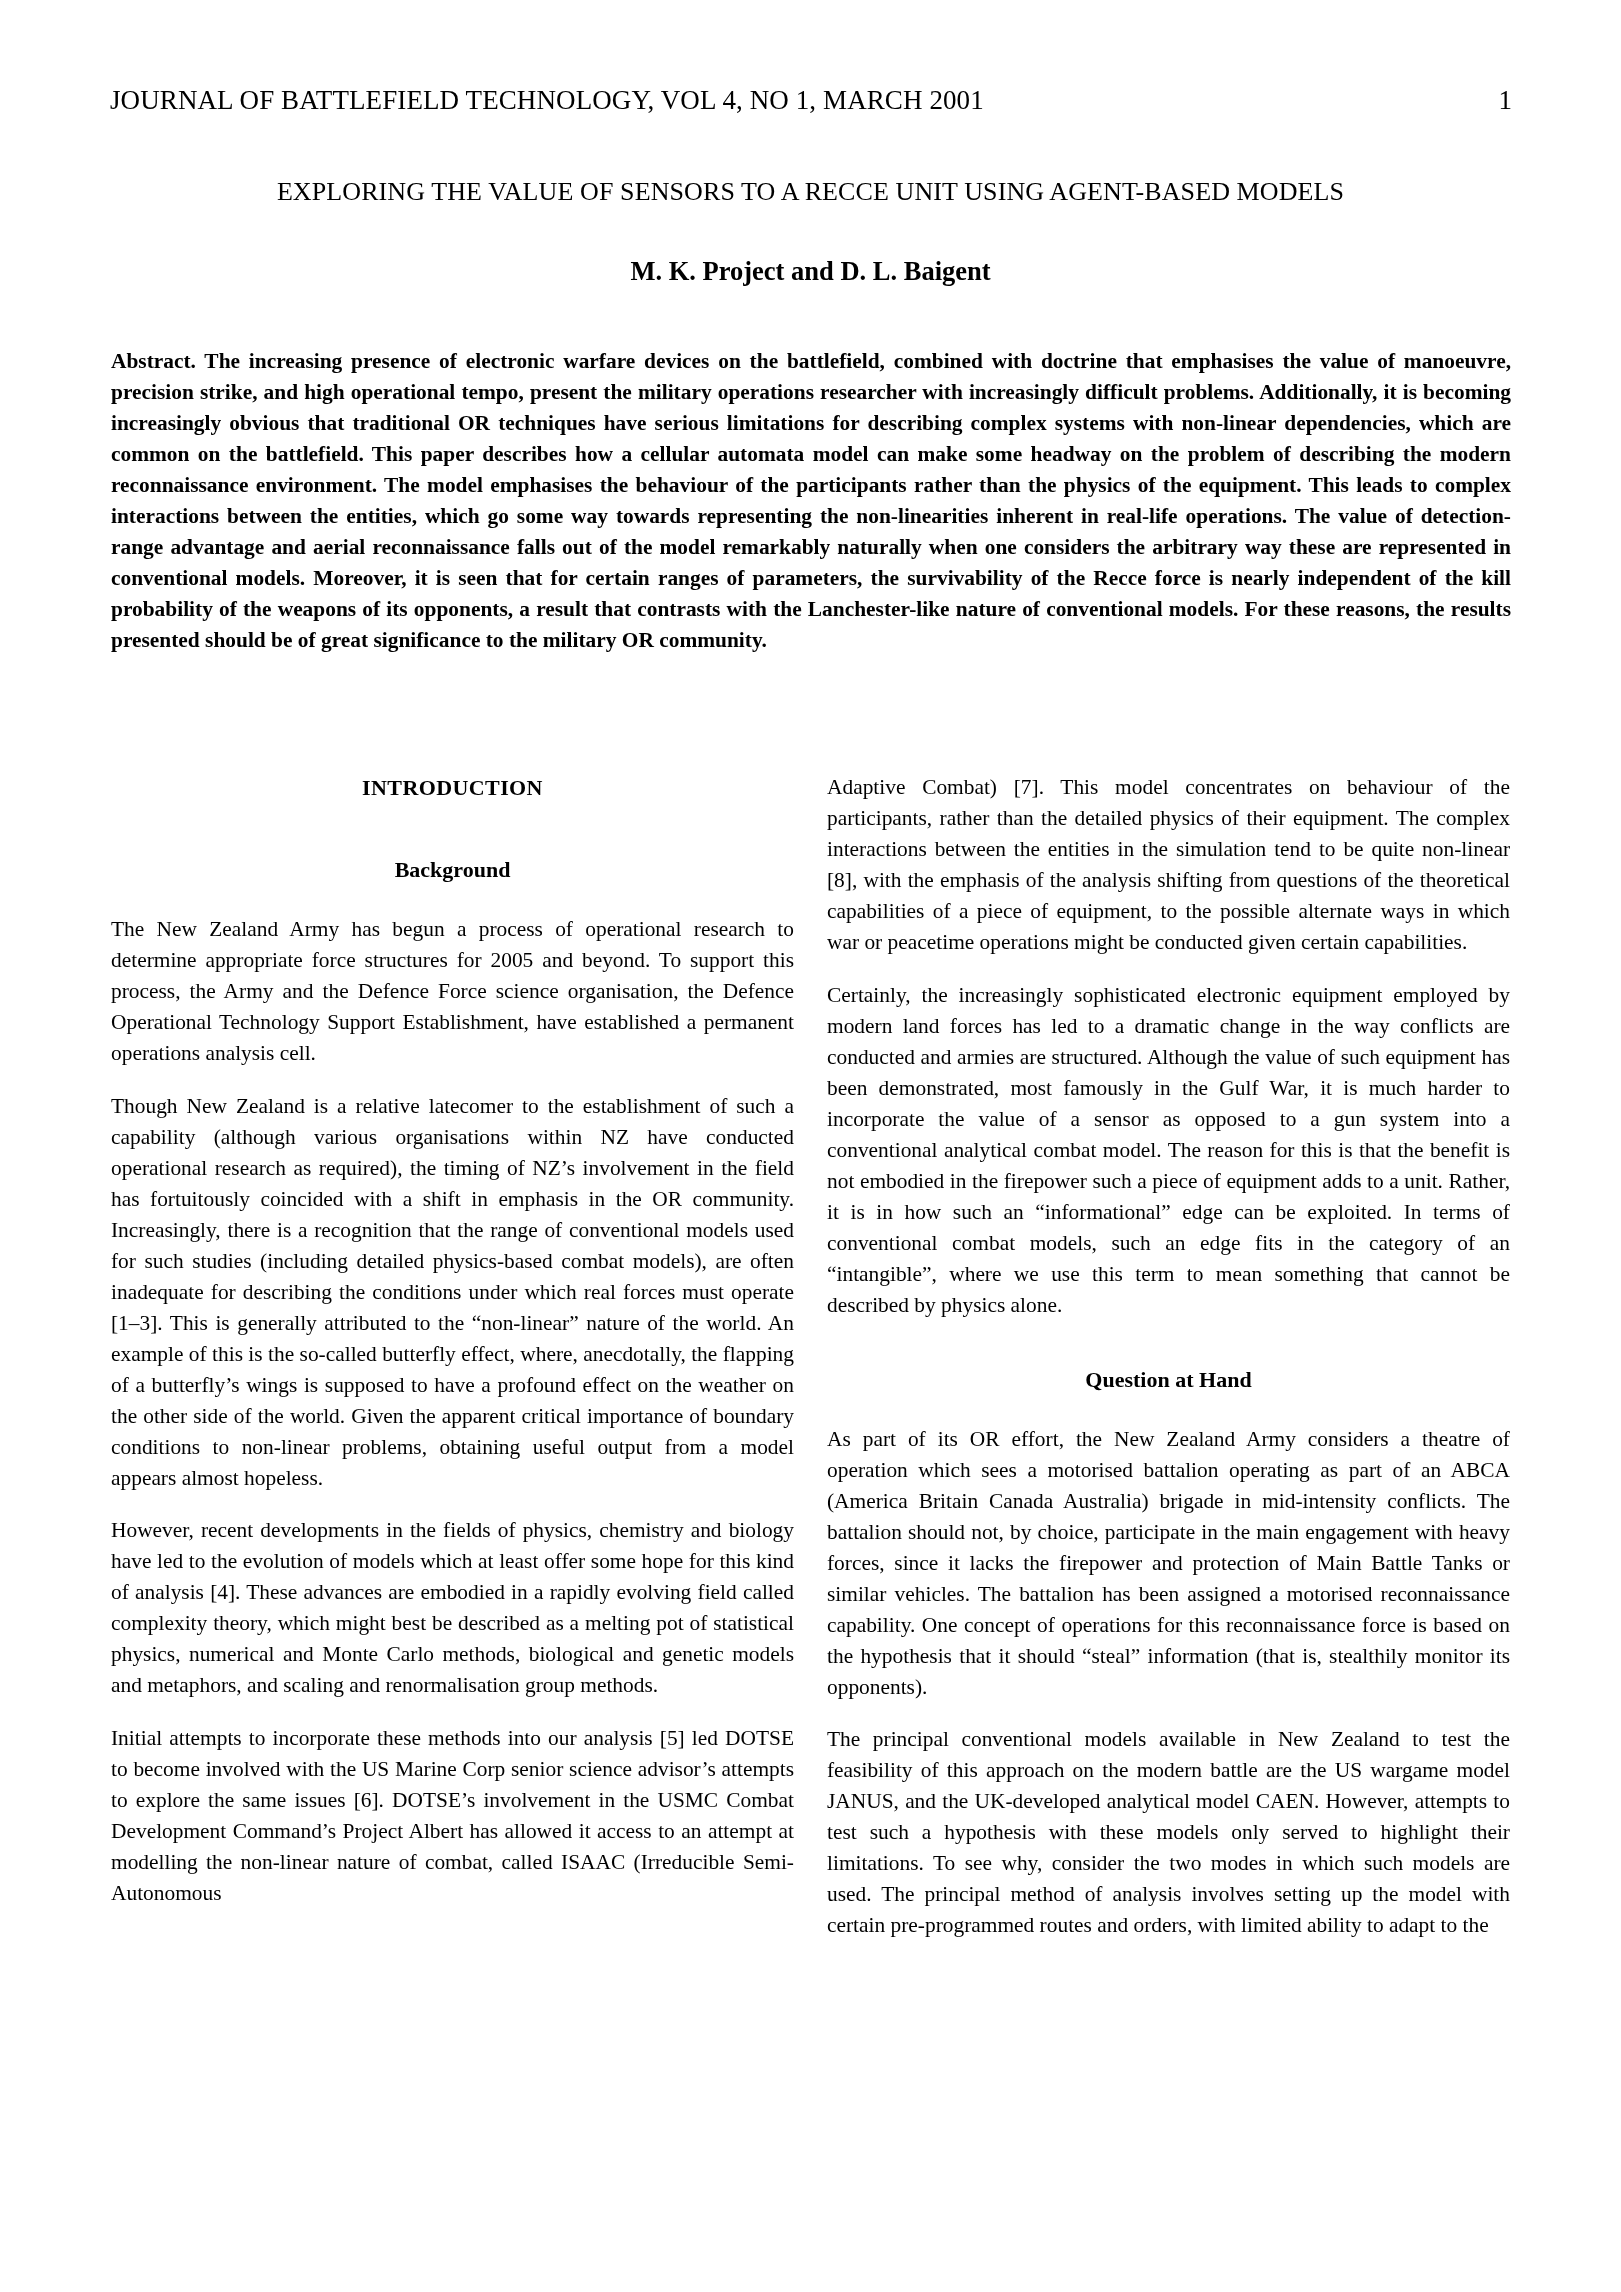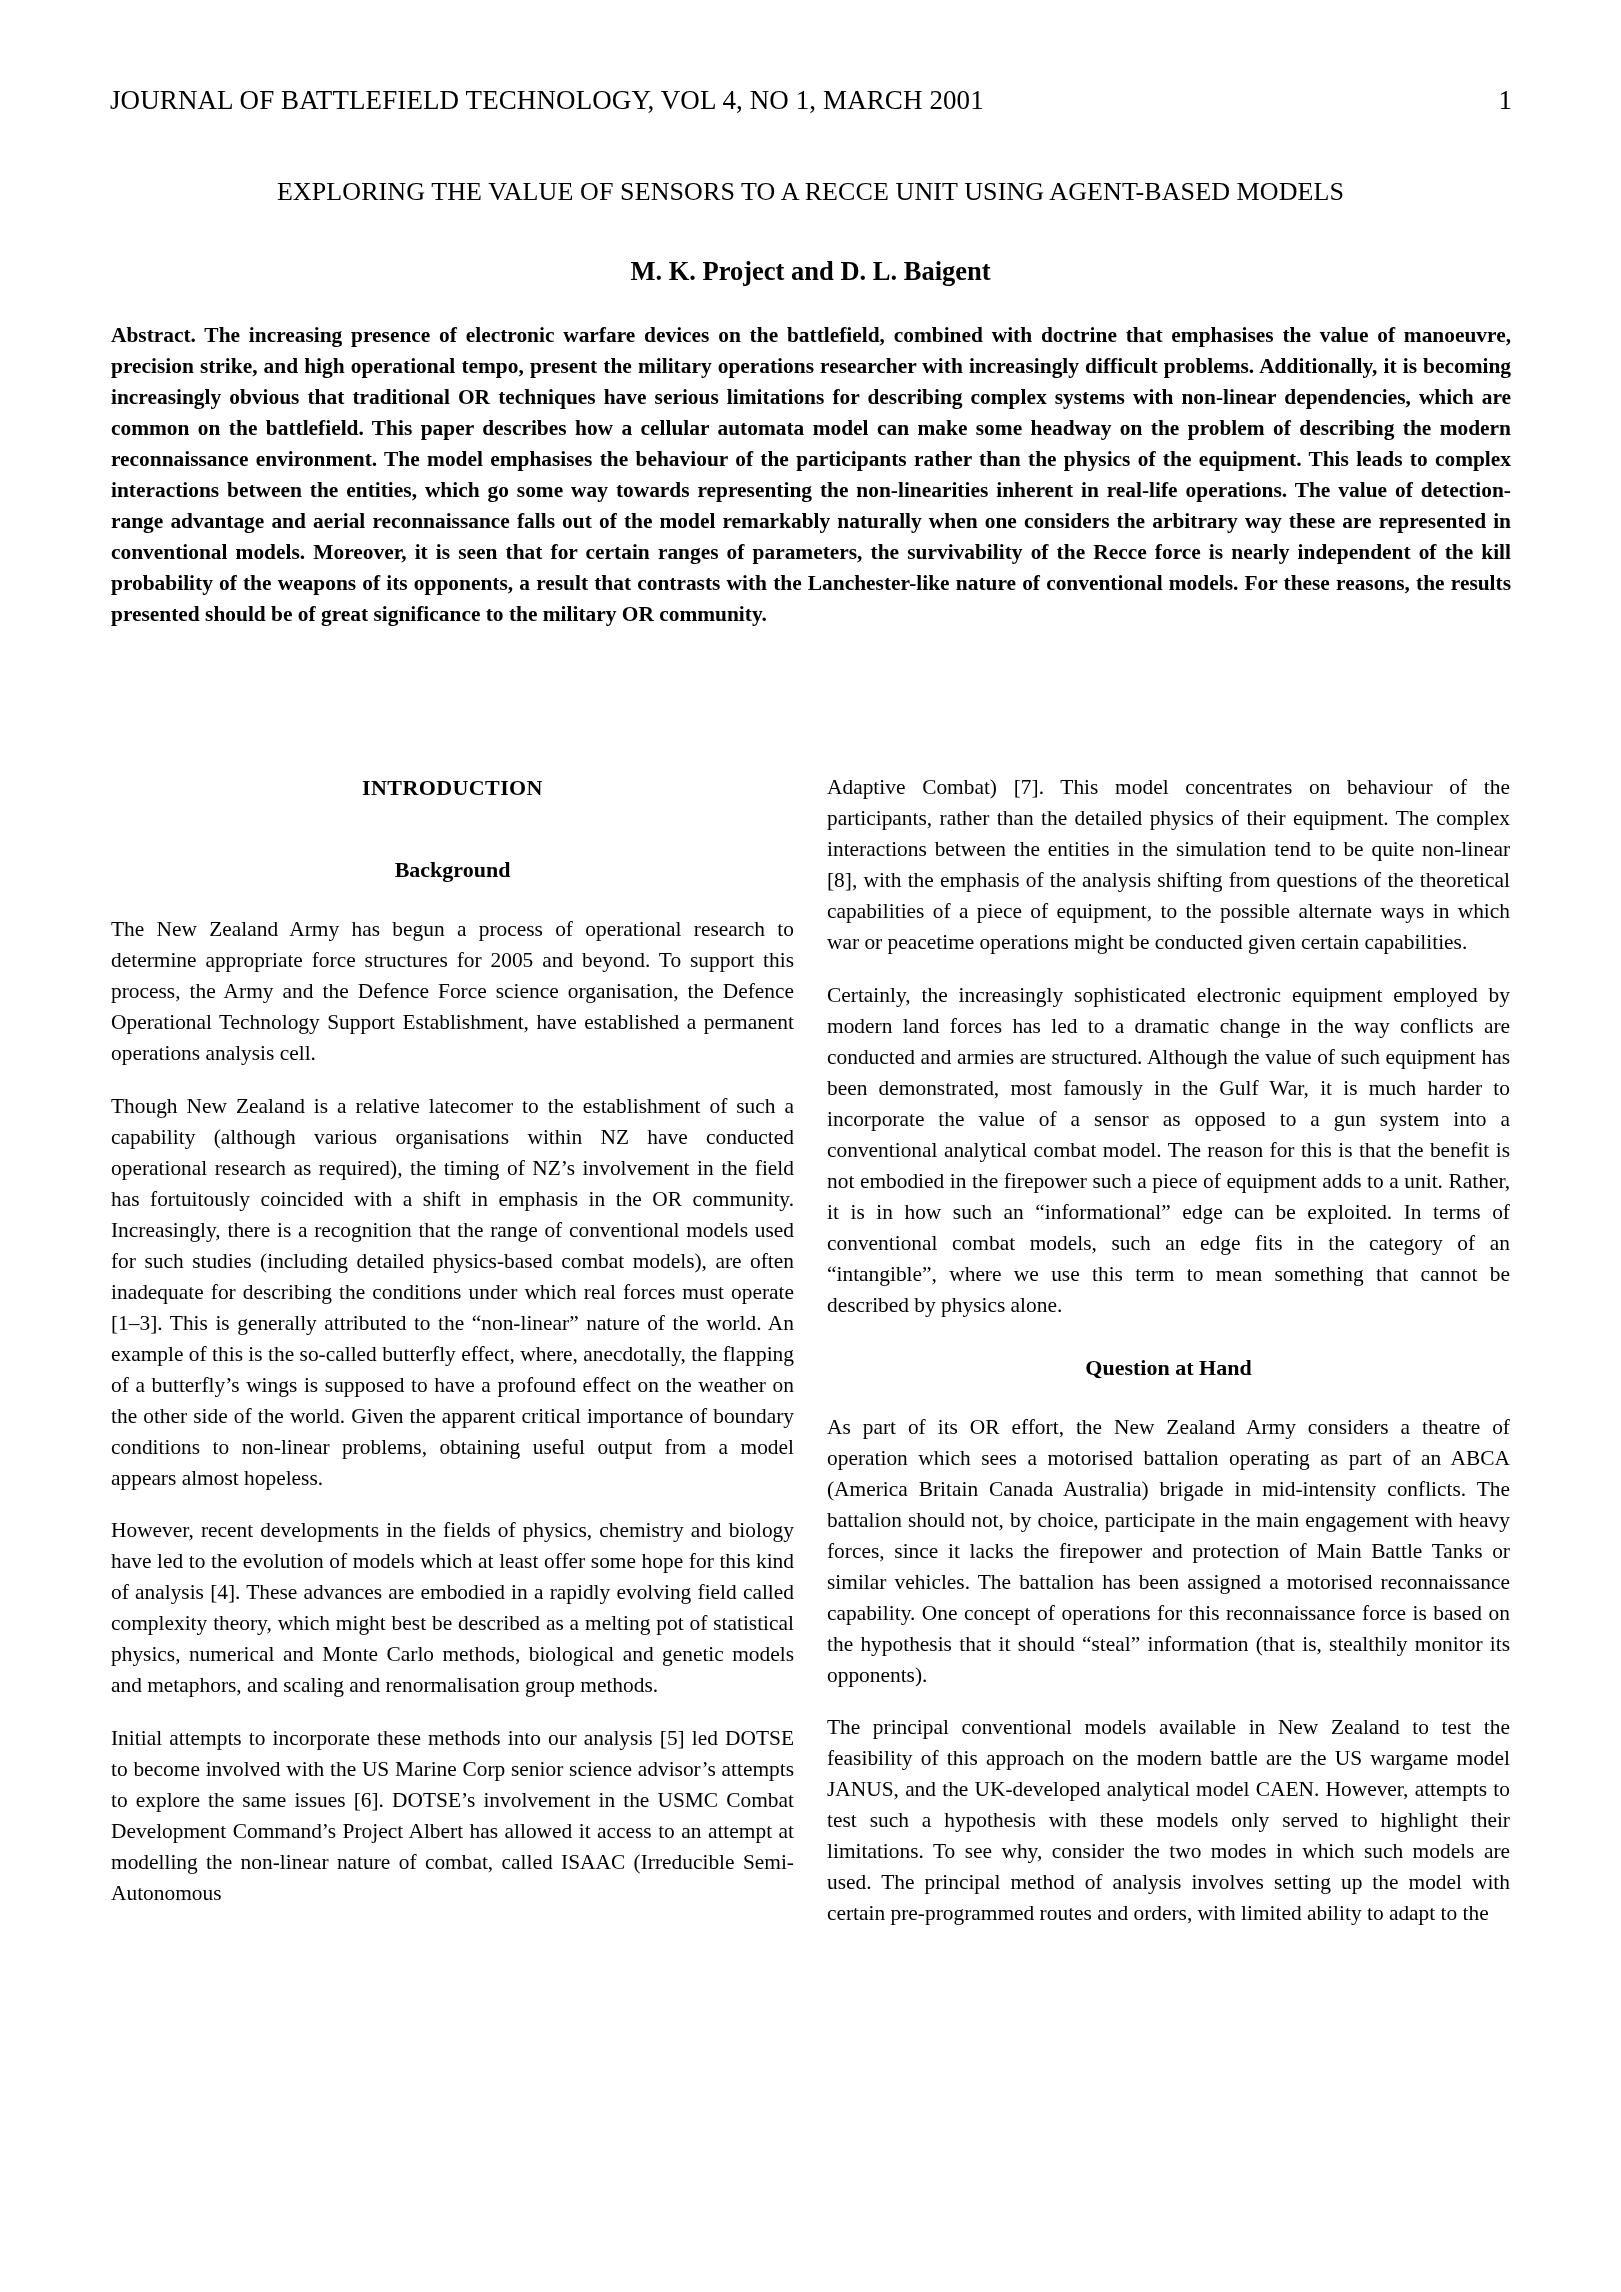--- a/index.html
+++ b/index.html
@@ -60,21 +60,21 @@
     font-size: 26.5px;
     font-weight: bold;
     margin-top: 47px;
     line-height: 1.2;
   }
 
   
   .abstract {
     position: absolute;
     left: 111px;
-    top: 320px;
+    top: 346px;
     width: 1400px;
     font-size: 21.4px;
     font-weight: bold;
     line-height: 31px;
     text-align: justify;
     text-justify: inter-word;
     hyphens: none;
   }
 
   
@@ -104,21 +104,21 @@
     text-align: center;
     margin: 0 0 51px 0;
     letter-spacing: 0.4px;
   }
   .sub-head {
     font-size: 22px;
     font-weight: bold;
     text-align: center;
     margin: 0 0 29px 0;
   }
-  .sub-head.spaced { margin-top: 31px; }
+  .sub-head.spaced { margin-top: 43px; }
 
   p.para {
     margin: 0 0 21.6px 0;
     text-align: justify;
   }
   p.para:last-child { margin-bottom: 0; }
   p.para.tight { margin-bottom: 0; }
 </style>
 </head>
 <body>

